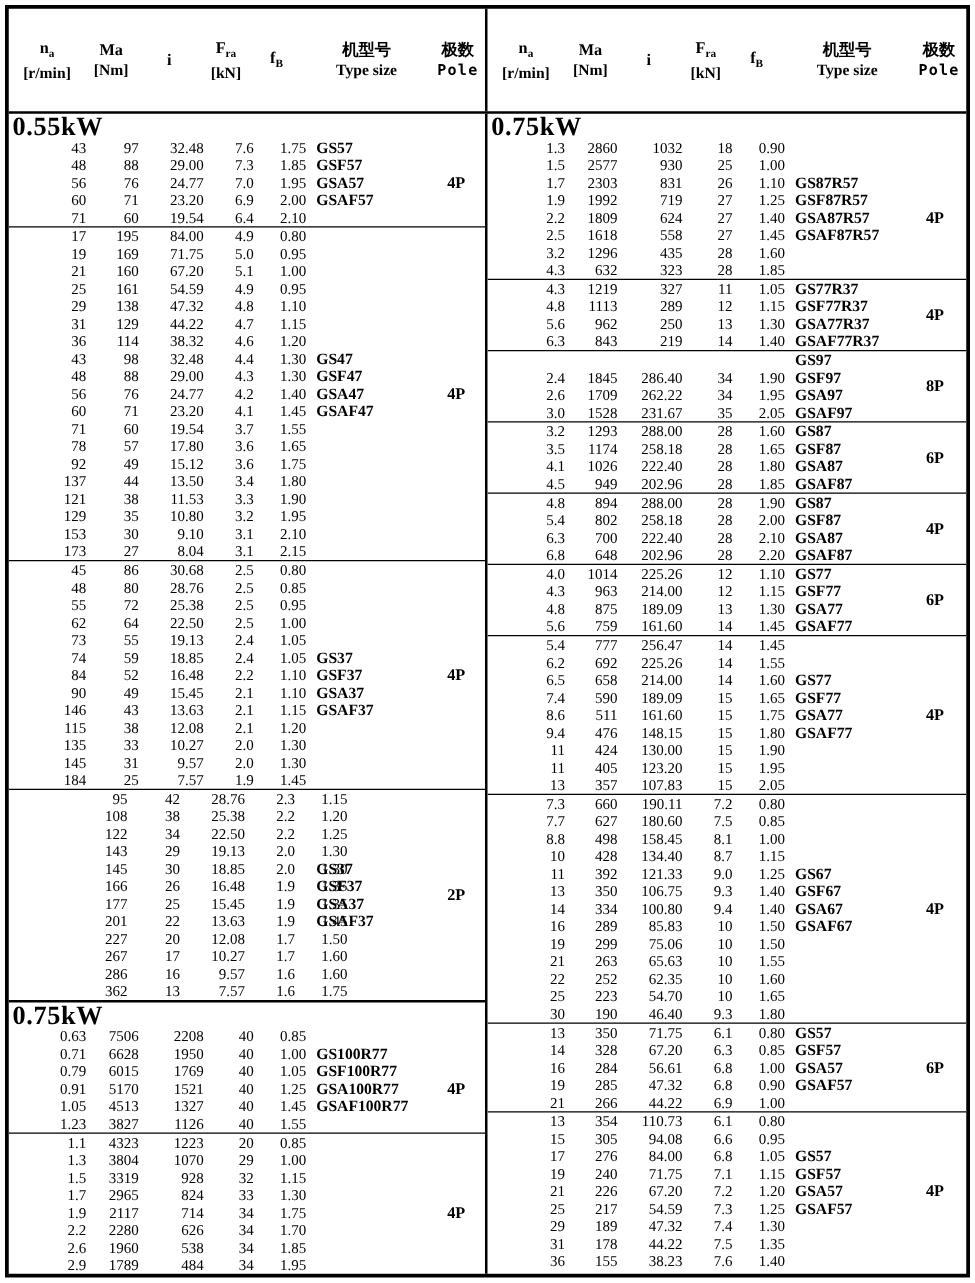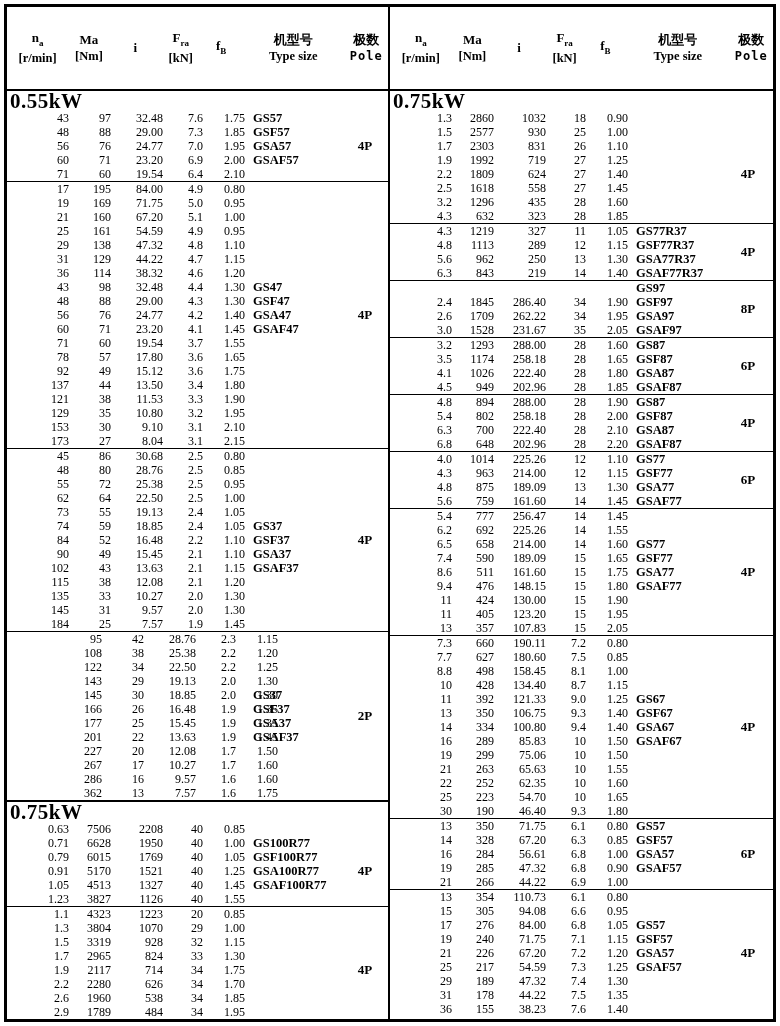--- a/index.html
+++ b/index.html
@@ -343,21 +343,21 @@
                   <span class="cell c4">1.10</span>
                 </div>
                 <div class="row">
                   <span class="cell c0">90</span>
                   <span class="cell c1">49</span>
                   <span class="cell c2">15.45</span>
                   <span class="cell c3">2.1</span>
                   <span class="cell c4">1.10</span>
                 </div>
                 <div class="row">
-                  <span class="cell c0">102</span>
+                  <span class="cell c0">146</span>
                   <span class="cell c1">43</span>
                   <span class="cell c2">13.63</span>
                   <span class="cell c3">2.1</span>
                   <span class="cell c4">1.15</span>
                 </div>
                 <div class="row">
                   <span class="cell c0">115</span>
                   <span class="cell c1">38</span>
                   <span class="cell c2">12.08</span>
                   <span class="cell c3">2.1</span>
@@ -661,20 +661,26 @@
                   <span class="cell c3">28</span>
                   <span class="cell c4">1.60</span>
                 </div>
                 <div class="row">
                   <span class="cell c0">4.3</span>
                   <span class="cell c1">632</span>
                   <span class="cell c2">323</span>
                   <span class="cell c3">28</span>
                   <span class="cell c4">1.85</span>
                 </div>
+              </div>
+              <div class="labels" style="top: 28px;">
+                <div class="label-line">GS87R57</div>
+                <div class="label-line">GSF87R57</div>
+                <div class="label-line">GSA87R57</div>
+                <div class="label-line">GSAF87R57</div>
               </div>
               <div class="pole" style="top: 56px;">4P</div>
             </div>
             <div class="block" style="height: 56px;">
               <div class="rows" style="padding-top: 0px;">
                 <div class="row">
                   <span class="cell c0">4.3</span>
                   <span class="cell c1">1219</span>
                   <span class="cell c2">327</span>
                   <span class="cell c3">11</span>

